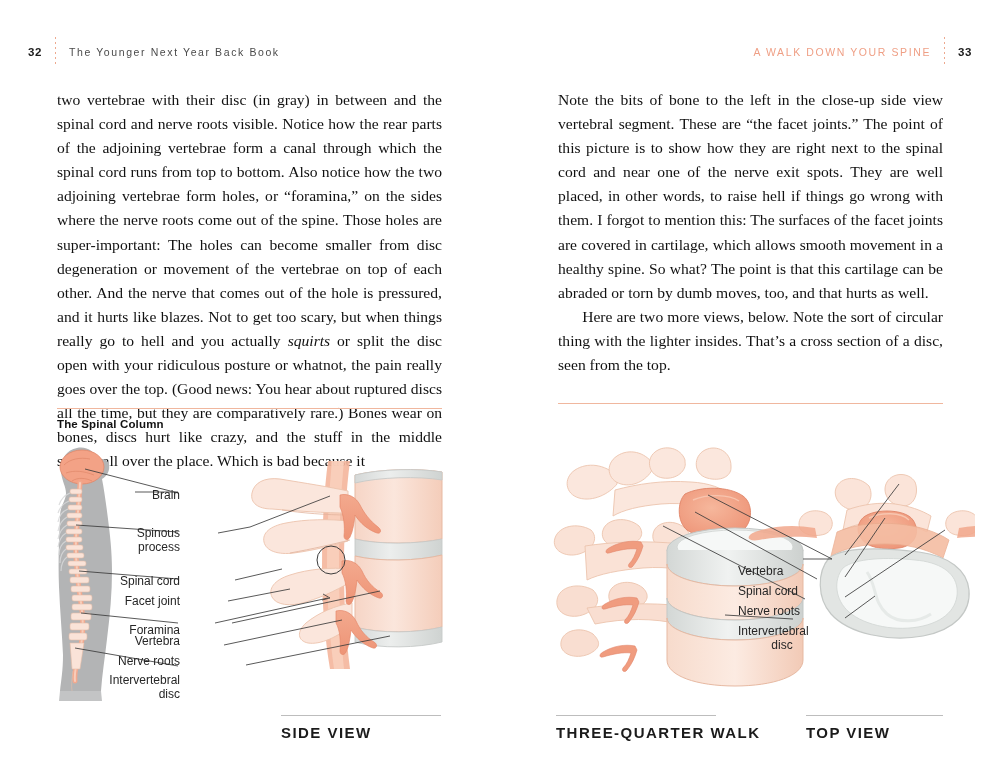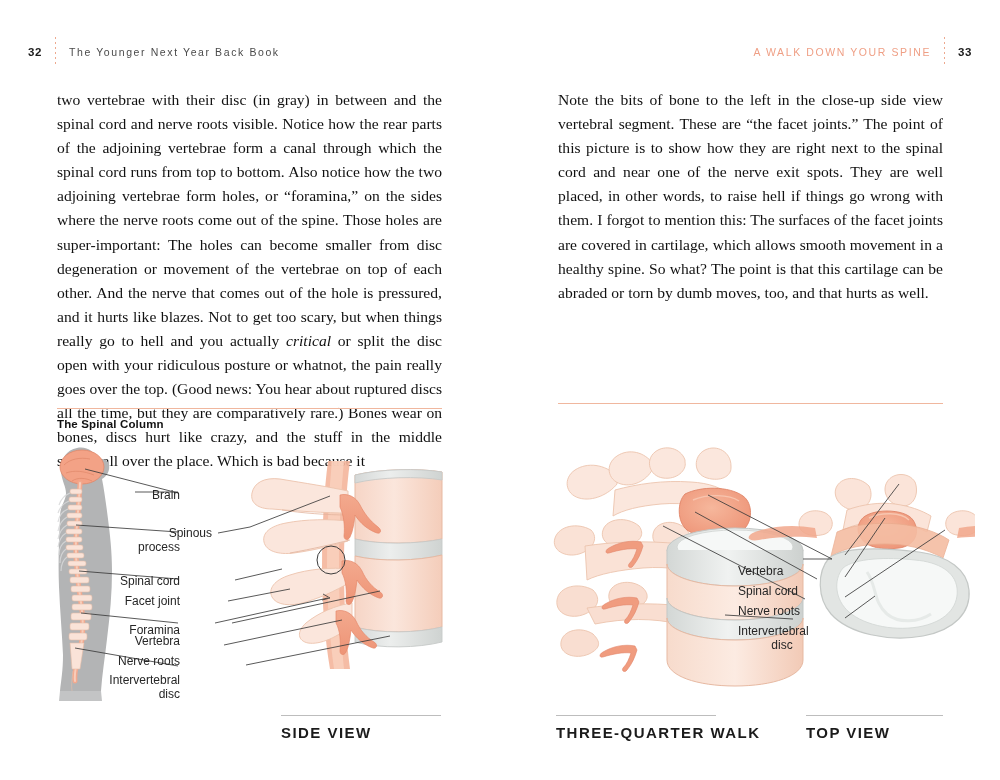--- a/index.html
+++ b/index.html
@@ -137,37 +137,40 @@
     <p>two vertebrae with their disc (in gray) in between and the spinal
       cord and nerve roots visible. Notice how the rear parts of the
       adjoining vertebrae form a canal through which the spinal cord
       runs from top to bottom. Also notice how the two adjoining vertebrae
       form holes, or “foramina,” on the sides where the nerve
       roots come out of the spine. Those holes are super-important:
       The holes can become smaller from disc degeneration or movement
       of the vertebrae on top of each other. And the nerve that
       comes out of the hole is pressured, and it hurts like blazes. Not
       to get too scary, but when things really go to hell and you actually
-      <em>critical</em> or split the disc open with your ridiculous posture or
+      <em>squirts</em> or split the disc open with your ridiculous posture or
       whatnot, the pain really goes over the top. (Good news: You hear
       about ruptured discs all the time, but they are comparatively
       rare.) Bones wear on bones, discs hurt like crazy, and the stuff
       in the middle squirts all over the place. Which is bad because it</p>
   </div>
 
   <div class="col col-right">
     <p>Note the bits of bone to the left in the close-up side view
       vertebral segment. These are “the facet joints.” The point of this
       picture is to show how they are right next to the spinal cord and
       near one of the nerve exit spots. They are well placed, in other
       words, to raise hell if things go wrong with them. I forgot to mention
       this: The surfaces of the facet joints are covered in cartilage,
       which allows smooth movement in a healthy spine. So what?
       The point is that this cartilage can be abraded or torn by dumb
       moves, too, and that hurts as well.</p>
+    <p>Here are two more views, below. Note the sort of circular
+      thing with the lighter insides. That’s a cross section of a disc, seen
+      from the top.</p>
   </div>
 
   <div class="fig-rule" style="left:57px; top:400px; width:385px;"></div>
   <div class="fig-title" style="left:57px; top:410px;">The Spinal Column</div>
 
   <svg class="fig-svg" style="left:50px; top:435px;" width="400" height="265" viewBox="0 0 400 265">
     <defs>
       <linearGradient id="boneg" x1="0" y1="0" x2="1" y2="0">
         <stop offset="0" stop-color="#f6d5c6"></stop>
         <stop offset="0.45" stop-color="#fbe6dc"></stop>
@@ -311,21 +314,21 @@
       <path d="M182 180 L330 148"></path>
 
       <path d="M174 202 L292 177"></path>
 
       <path d="M25 205 L128 223"></path>
       <path d="M196 222 L340 193"></path>
     </g>
   </svg>
 
   <div class="dlabel r" style="left:60px; top:480px; width:120px;">Brain</div>
-  <div class="dlabel r" style="left:60px; top:518px; width:120px;padding-left:32px;">Spinous</div>
+  <div class="dlabel r" style="left:60px; top:518px; width:120px;">Spinous</div>
   <div class="dlabel r" style="left:60px; top:532px; width:120px;">process</div>
   <div class="dlabel r" style="left:60px; top:566px; width:120px;">Spinal cord</div>
   <div class="dlabel r" style="left:60px; top:586px; width:120px;">Facet joint</div>
   <div class="dlabel r" style="left:60px; top:606px; width:120px;margin-top:9px;">Foramina</div>
   <div class="dlabel r" style="left:60px; top:626px; width:120px;">Vertebra</div>
   <div class="dlabel r" style="left:60px; top:646px; width:120px;">Nerve roots</div>
   <div class="dlabel r" style="left:50px; top:665px; width:130px;">Intervertebral</div>
   <div class="dlabel r" style="left:50px; top:679px; width:130px;">disc</div>
 
   <div class="view-rule" style="left:281px; top:707px; width:160px;"></div>

